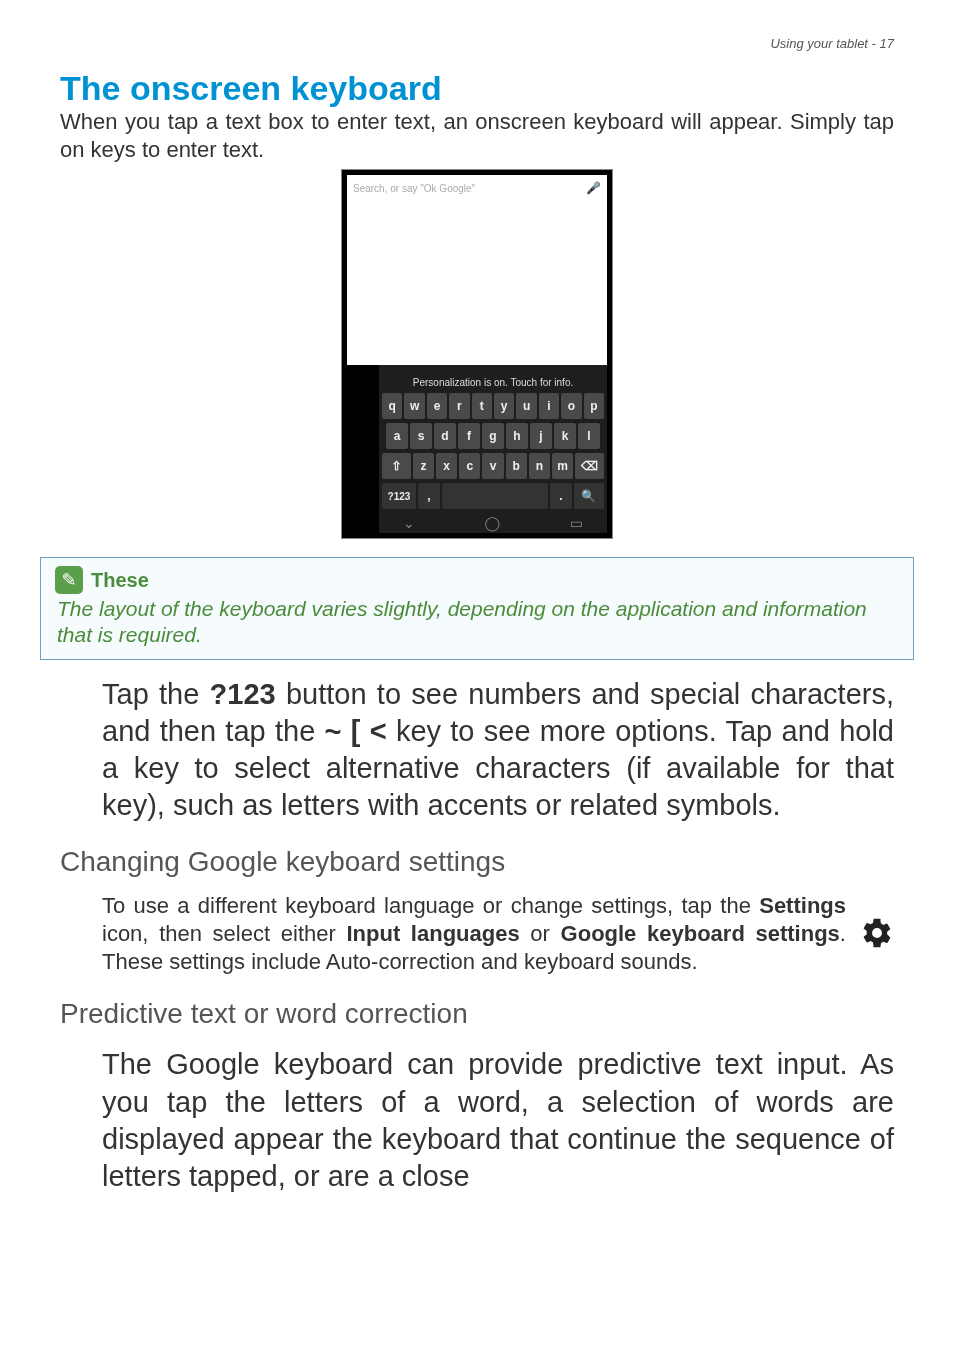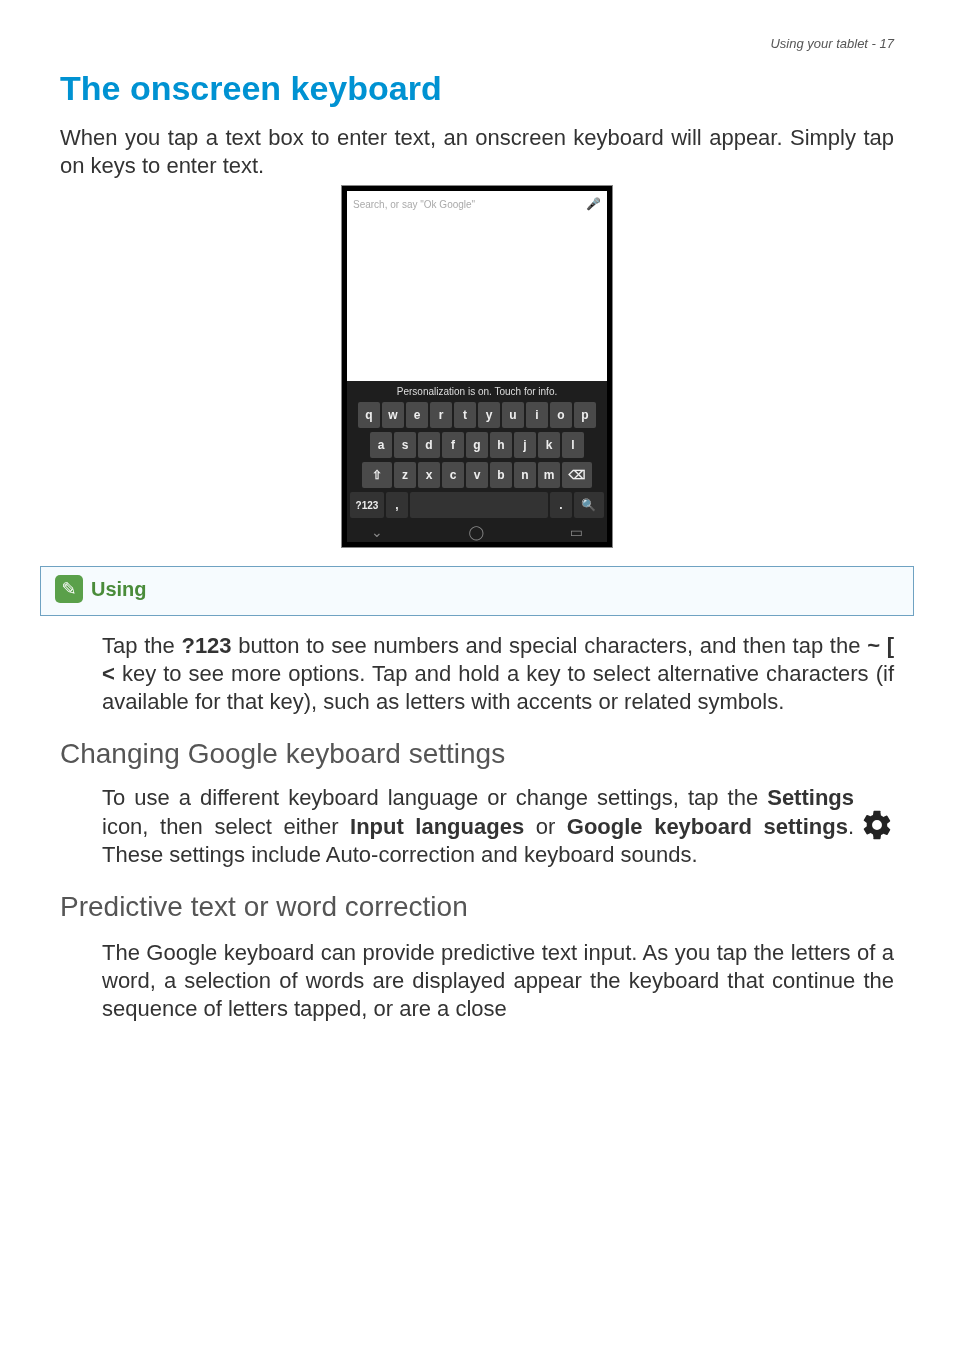--- a/index.html
+++ b/index.html
@@ -17,21 +17,20 @@
     font-style: italic;
     font-size: 13px;
     color: #555;
     margin-bottom: 18px;
     margin-top: 16px;
   }
   h1.section-title {
     color: #0092d2;
     font-size: 34px;
     font-weight: bold;
-    margin-bottom: 16px;
   }
   p.intro {
     font-size: 22px;
     color: #333;
     text-align: justify;
     line-height: 1.25;
   }
   .screenshot-wrap {
     display: flex;
     justify-content: center;
@@ -50,21 +49,21 @@
     position: relative;
   }
   .search-bar {
     font-size: 10px;
     color: #aaa;
     display: flex;
     justify-content: space-between;
     align-items: center;
   }
   .mic { color: #999; font-size: 12px; }
-  .kbd-area { background: #1e1e1e; color: #fff; font-size: 10px; text-align: center; padding-top: 2px; }
+  .kbd-area { background: #1e1e1e; color: #fff; font-size: 10px; text-align: center; padding-top: 9px; margin-left: 32px; }
   .kbd-hint { font-size: 10px; color: #ddd; padding: 3px 0; }
   .kbd-row { display: flex; justify-content: center; gap: 2px; padding: 2px 3px; }
   .key {
     background: #4a4a4a;
     color: #eee;
     width: 22px; height: 26px;
     display: flex; align-items: center; justify-content: center;
     font-size: 12px; font-weight: bold;
     border-radius: 2px;
   }
@@ -93,35 +92,35 @@
     background: #5aa04a;
     color: #fff;
     display: flex; align-items: center; justify-content: center;
     font-size: 18px;
     transform: rotate(0deg);
   }
   .note-title { color: #4a8c3a; font-weight: bold; font-size: 20px; }
   .note-body { color: #4a8c3a; font-style: italic; font-size: 21px; line-height: 1.25; margin-left: 2px; }
 
   p.body {
-    font-size: 22px;
+    font-size: 29px;
     color: #333;
     text-align: justify;
     line-height: 1.28;
     margin: 16px 0 22px 42px;
   }
   h2.sub {
     color: #555;
     font-size: 28px;
     font-weight: normal;
     margin: 6px 0 14px 0;
   }
   .settings-block {
     display: flex;
-    gap: 6px;
+    gap: 14px;
     align-items: flex-start;
     margin-left: 42px;
     margin-bottom: 22px;
   }
   .settings-text {
     font-size: 22px;
     color: #333;
     text-align: justify;
     line-height: 1.28;
     flex: 1;
@@ -194,22 +193,23 @@
         <span>◯</span>
         <span>▭</span>
       </div>
     </div>
   </div>
 </div>
 
 <div class="note-box">
   <div class="note-head">
     <div class="note-icon">✎</div>
-    <div class="note-title">Using</div>
-  </div>
+    <div class="note-title">These</div>
+  </div>
+  <div class="note-body">The layout of the keyboard varies slightly, depending on the application and information that is required.</div>
 </div>
 
 <p class="body">
   <span>Tap the </span><b>?123</b><span> button to see numbers and special characters, and then tap the </span><b>~ [ &lt;</b><span> key to see more options. Tap and hold a key to select alternative characters (if available for that key), such as letters with accents or related symbols.</span>
 </p>
 
 <h2 class="sub">Changing Google keyboard settings</h2>
 
 <div class="settings-block">
   <div class="settings-text">

